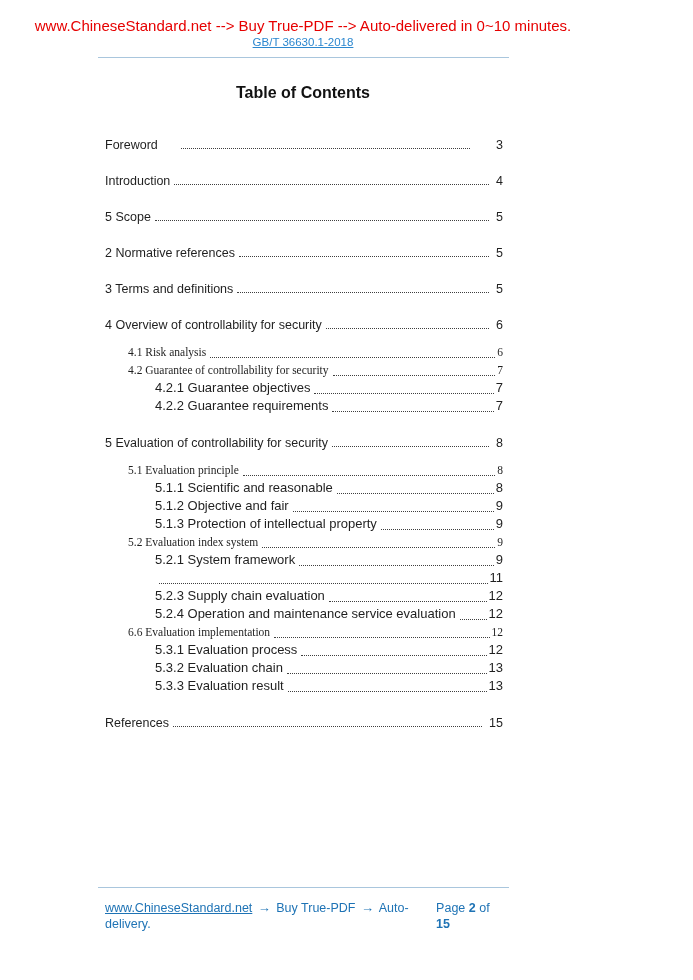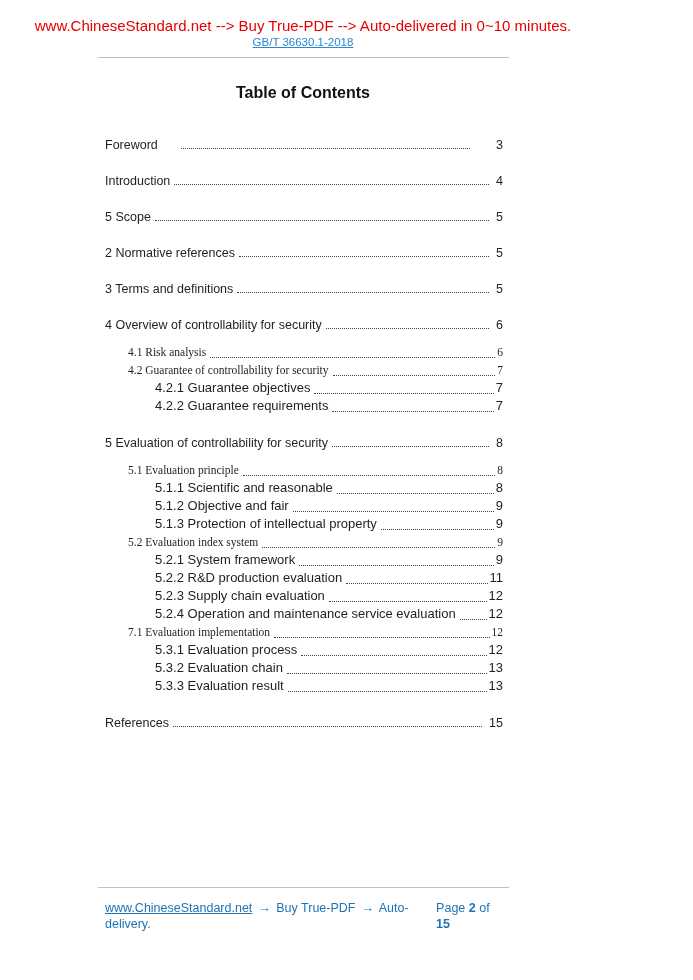--- a/index.html
+++ b/index.html
@@ -215,36 +215,35 @@
     <span class="toc-label">5.2 Evaluation index system</span>
     <span class="toc-dots"></span>
     <span class="toc-page">9</span>
   </div>
       <div class="row l3">
     <span class="toc-label">5.2.1 System framework</span>
     <span class="toc-dots"></span>
     <span class="toc-page">9</span>
   </div>
       <div class="row l3">
-    <span class="toc-label">5.2.2 R&amp;D production evaluation</span>
     <span class="toc-dots"></span>
     <span class="toc-page">11</span>
   </div>
       <div class="row l3">
     <span class="toc-label">5.2.3 Supply chain evaluation</span>
     <span class="toc-dots"></span>
     <span class="toc-page">12</span>
   </div>
       <div class="row l3">
     <span class="toc-label">5.2.4 Operation and maintenance service evaluation</span>
     <span class="toc-dots"></span>
     <span class="toc-page">12</span>
   </div>
       <div class="row l2">
-    <span class="toc-label">7.1 Evaluation implementation</span>
+    <span class="toc-label">6.6 Evaluation implementation</span>
     <span class="toc-dots"></span>
     <span class="toc-page">12</span>
   </div>
       <div class="row l3">
     <span class="toc-label">5.3.1 Evaluation process</span>
     <span class="toc-dots"></span>
     <span class="toc-page">12</span>
   </div>
       <div class="row l3">
     <span class="toc-label">5.3.2 Evaluation chain</span>

